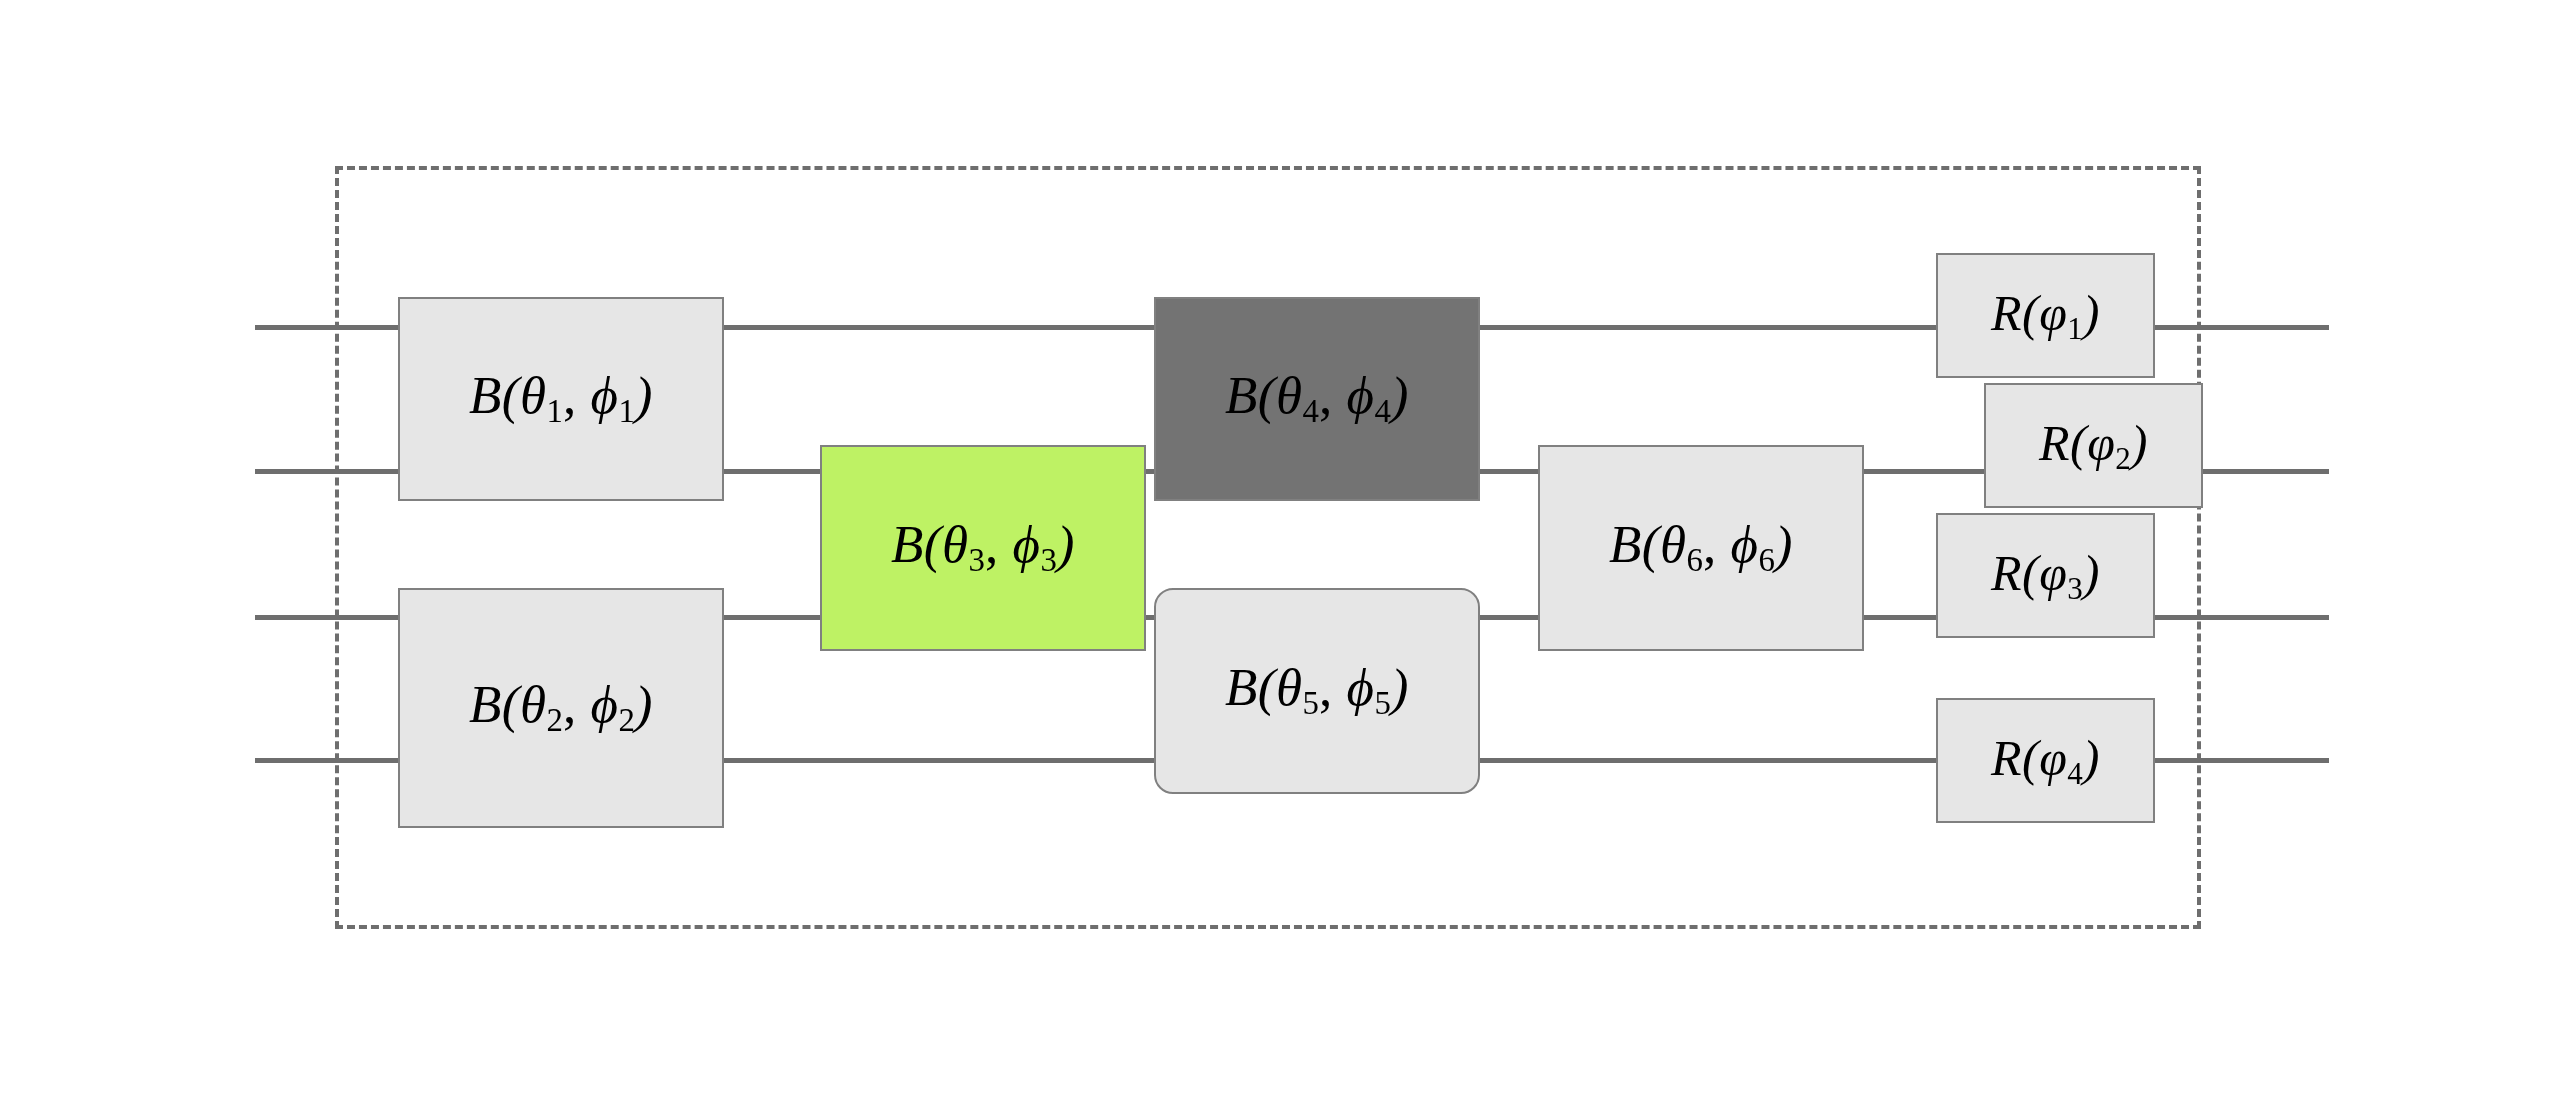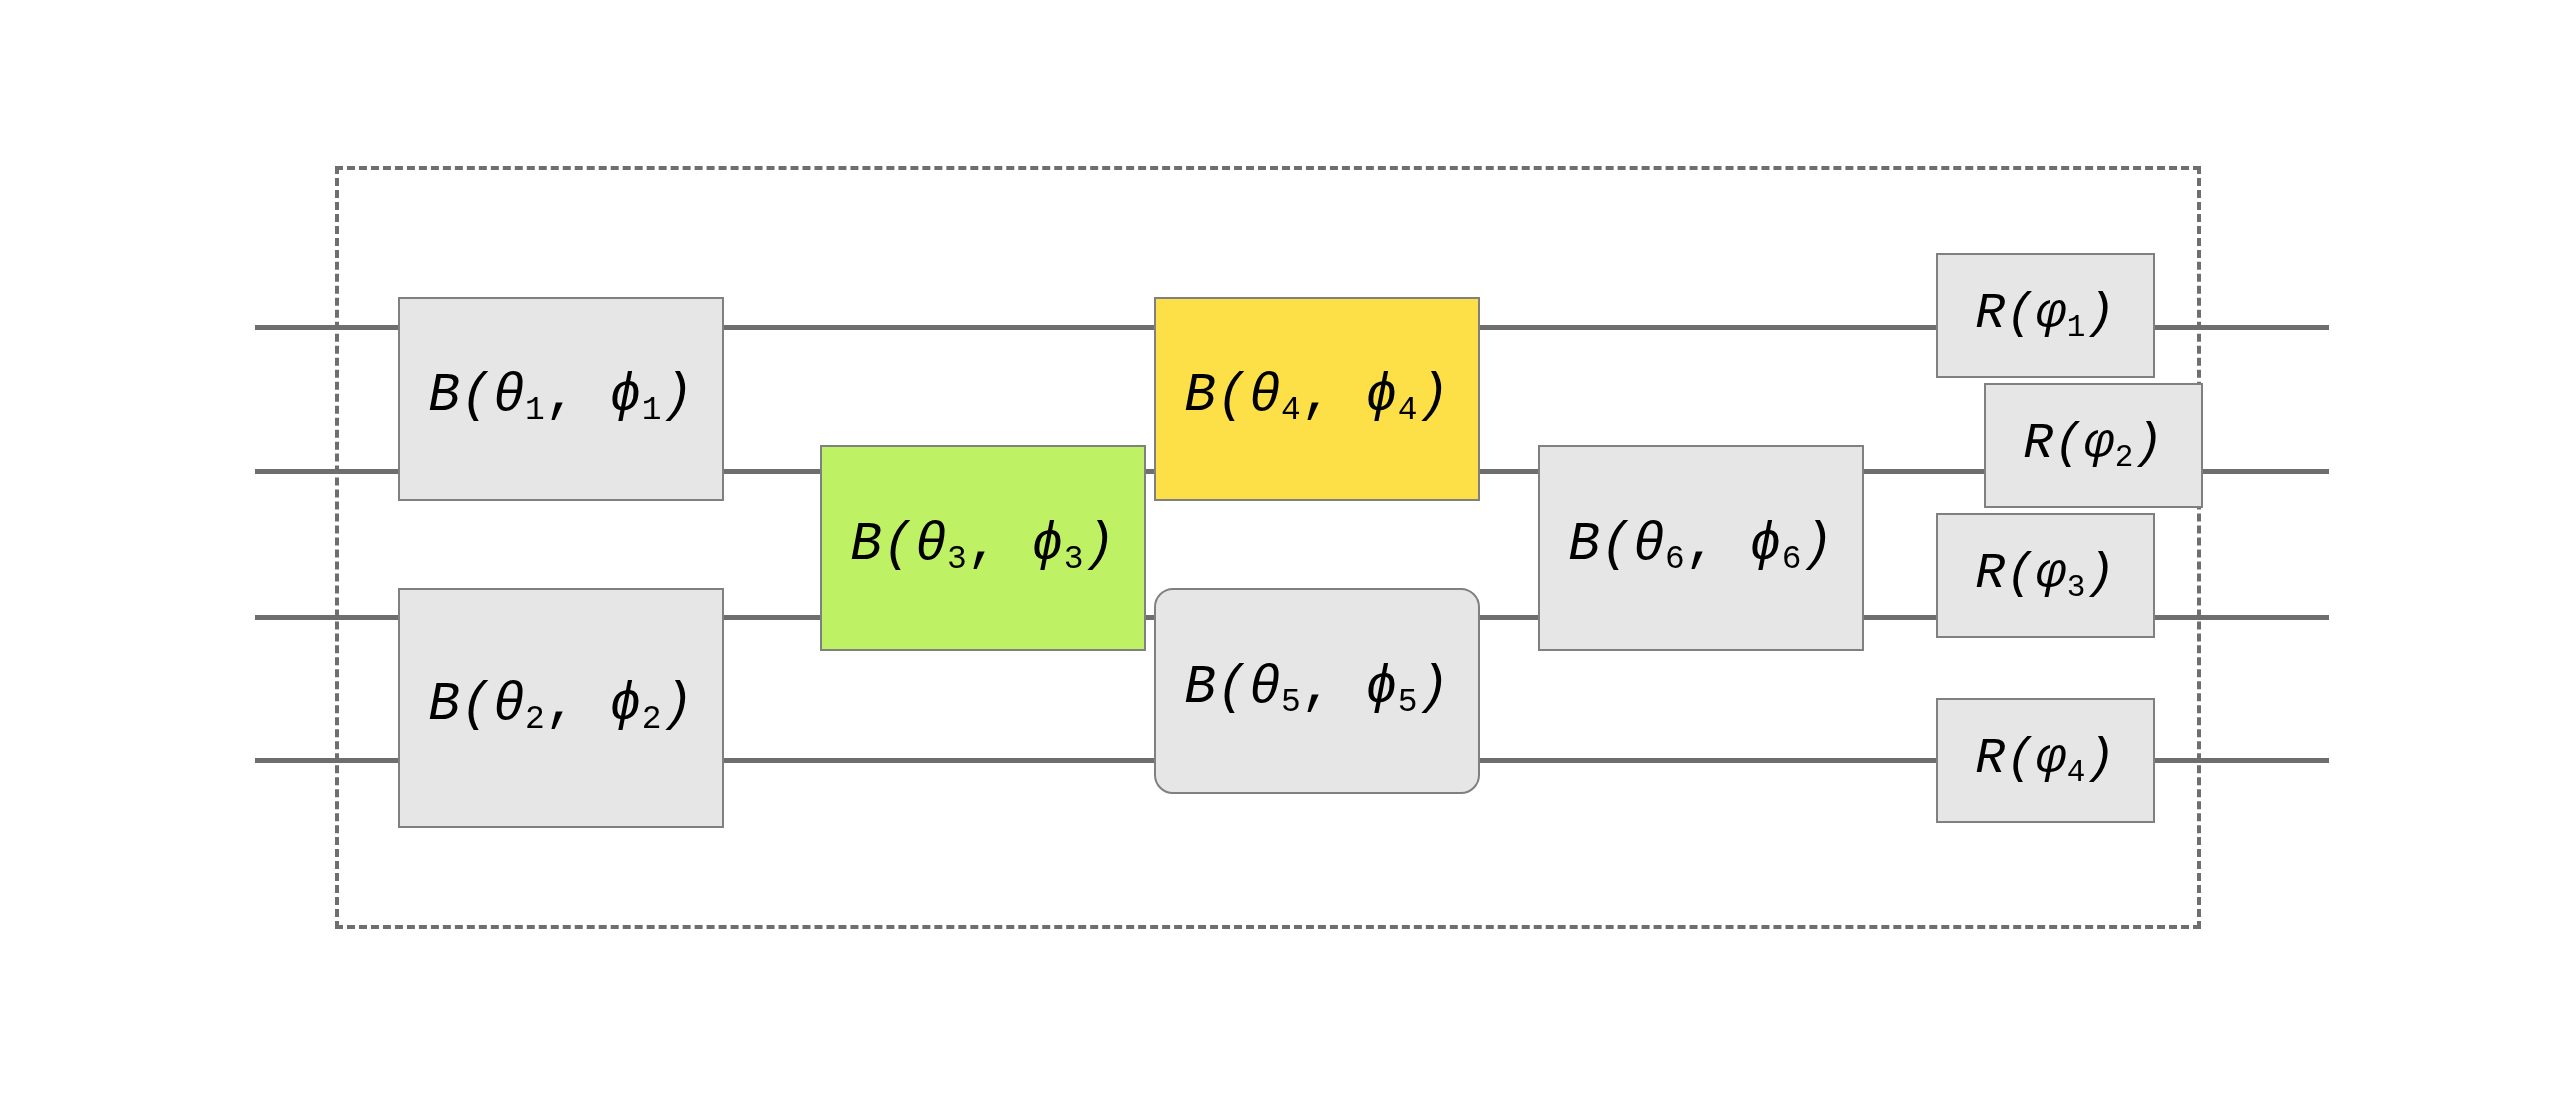--- a/index.html
+++ b/index.html
@@ -31,21 +31,21 @@
     box-sizing: border-box;
     background: #e6e6e6;
     border: 2.9px solid #808080;
     display: flex;
     align-items: center;
     justify-content: center;
     color: #000000;
     white-space: nowrap;
   }
   .gate-label {
-    font-family: Liberation Mono, monospace;
+    font-family: Liberation Serif, serif;
     font-style: italic;
     line-height: 1;
     letter-spacing: 0.5px;
   }
   .gate-b .gate-label { font-size: 53px; }
   .gate-r .gate-label { font-size: 50px; }
   .gate-label sub {
     font-size: 0.62em;
     font-style: normal;
     vertical-align: -0.28em;
@@ -70,21 +70,21 @@
   </div>
 
   <div class="gate gate-b" style="left: 398px; top: 588px; width: 326px; height: 240px; background: rgb(230, 230, 230); border-color: rgb(128, 128, 128);">
     <span class="gate-label">B(θ<sub>2</sub><span class="upright">,&nbsp;</span>ϕ<sub>2</sub>)</span>
   </div>
 
   <div class="gate gate-b" style="left: 784px; top: 445px; width: 326px; height: 206px; background: #bef264; border-color: rgb(128, 128, 128); margin-left: 36px;">
     <span class="gate-label">B(θ<sub>3</sub><span class="upright">,&nbsp;</span>ϕ<sub>3</sub>)</span>
   </div>
 
-  <div class="gate gate-b" style="left: 1154px; top: 297px; width: 326px; height: 204px; background: #fde047; border-color: rgb(128, 128, 128); text-align: right;">
+  <div class="gate gate-b" style="left: 1154px; top: 297px; width: 326px; height: 204px; background: #737373; border-color: rgb(128, 128, 128); text-align: right;">
     <span class="gate-label">B(θ<sub>4</sub><span class="upright">,&nbsp;</span>ϕ<sub>4</sub>)</span>
   </div>
 
   <div class="gate gate-b" style="left: 1154px; top: 588px; width: 326px; height: 206px; background: rgb(230, 230, 230); border-color: rgb(128, 128, 128); border-radius: 19px;">
     <span class="gate-label">B(θ<sub>5</sub><span class="upright">,&nbsp;</span>ϕ<sub>5</sub>)</span>
   </div>
 
   <div class="gate gate-b" style="left: 1538px; top: 445px; width: 326px; height: 206px; background: rgb(230, 230, 230); border-color: rgb(128, 128, 128);">
     <span class="gate-label">B(θ<sub>6</sub><span class="upright">,&nbsp;</span>ϕ<sub>6</sub>)</span>
   </div>

